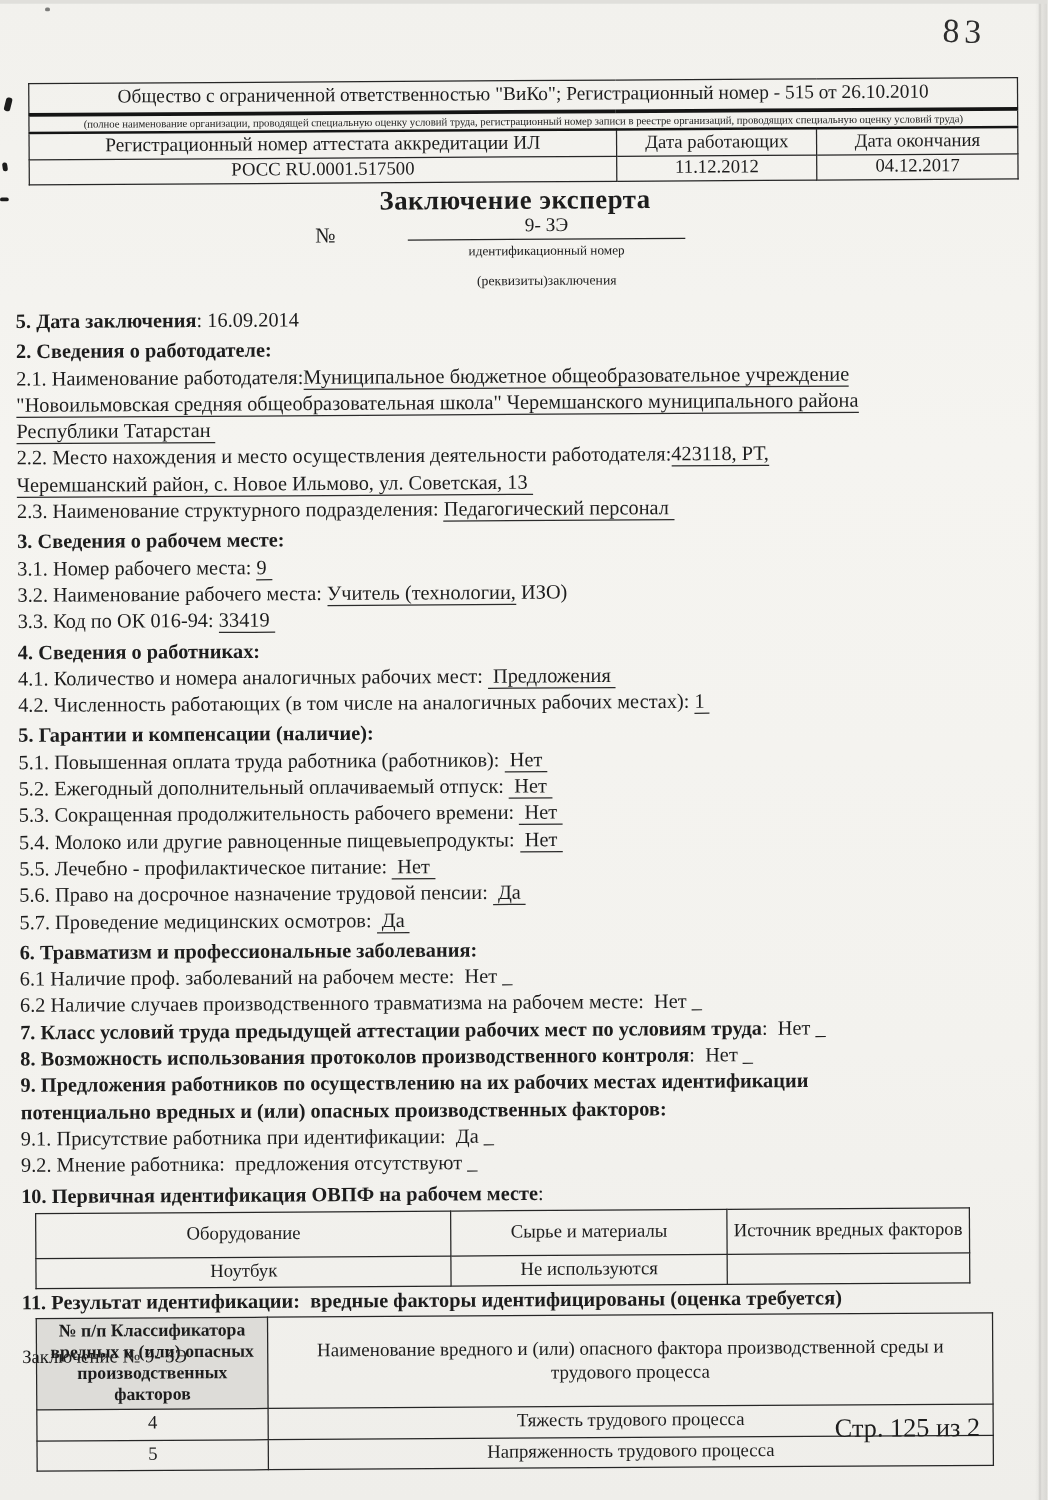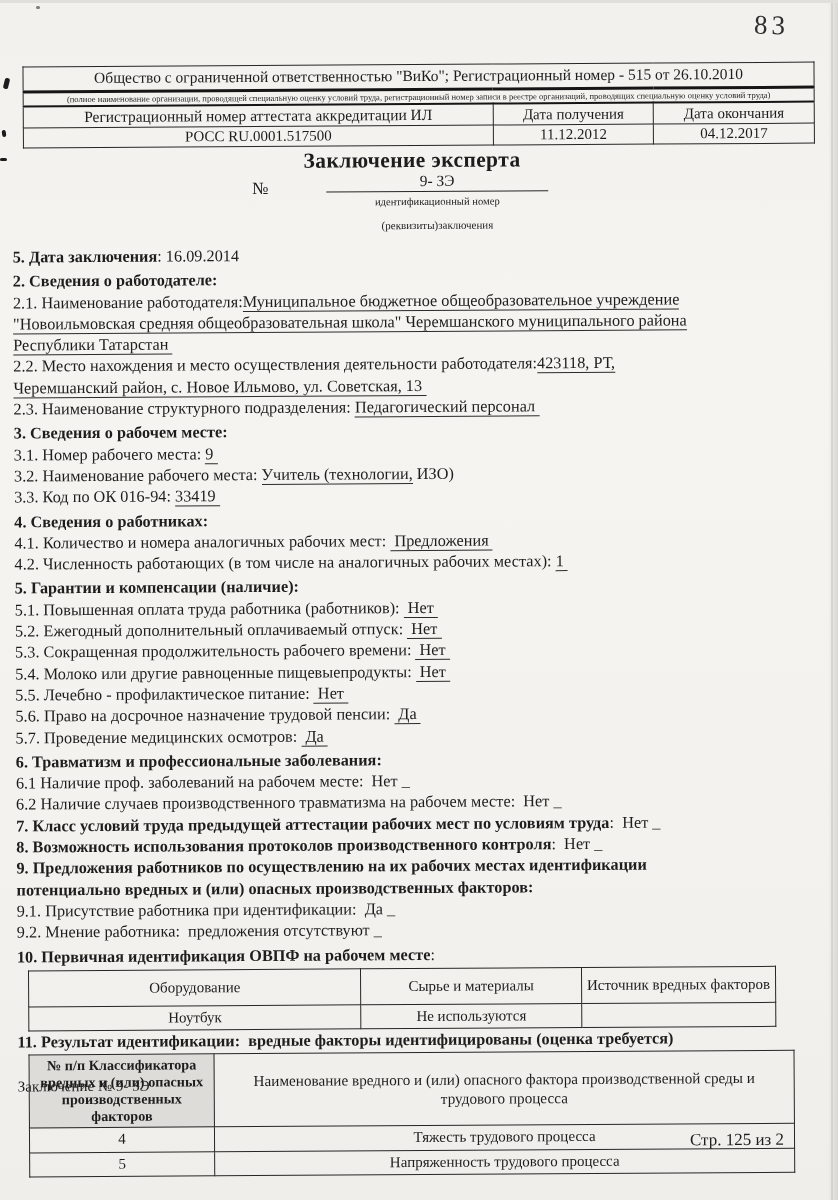--- a/index.html
+++ b/index.html
@@ -62,21 +62,21 @@
 
   table.t11 { margin:2px 0 0 11px; width:766px; border-collapse:collapse; table-layout:fixed; font-size:15px; }
   table.t11 td { border:1.3px solid #262626; text-align:center; vertical-align:middle; padding:1px 6px; }
   table.t11 td.c1h { background:#dddcd8; font-weight:bold; font-size:14.2px; line-height:17px; padding:2px 2px; }
   table.t11 td.c2h { font-size:15.2px; line-height:19px; }
   table.t11 .hrow td { height:54px; }
   table.t11 .drow td { height:21px; }
   col.t11a { width:24.2%; } col.t11b { width:75.8%; }
 
   .footer-left  { position:absolute; left:14px;  top:1076px; font-size:15px; }
-  .footer-right { position:absolute; right:58px; top:1132px; font-size:17px; }
+  .footer-right { position:absolute; right:58px; top:1132px; font-size:21px; }
 </style>
 </head>
 <body>
 
 <div class="sheet">
   <div class="edge-right"></div>
   <div class="edge-line"></div>
   <div class="edge-top"></div>
   <div class="speck s1"></div>
   <div class="speck s2"></div>
@@ -94,21 +94,21 @@
         </colgroup>
       <tbody>
           <tr>
         <td class="org" colspan="3">Общество с ограниченной ответственностью "ВиКо"; Регистрационный номер - 515 от 26.10.2010</td>
       </tr>
       <tr>
         <td class="note" colspan="3">(полное наименование организации, проводящей специальную оценку условий труда, регистрационный номер записи в реестре организаций, проводящих специальную оценку условий труда)</td>
       </tr>
       <tr>
         <td class="acc">Регистрационный номер аттестата аккредитации ИЛ</td>
-        <td class="dcol">Дата получения</td>
+        <td class="dcol">Дата работающих</td>
         <td class="dcol">Дата окончания</td>
       </tr>
       <tr>
         <td class="val">РОСС RU.0001.517500</td>
         <td class="val">11.12.2012</td>
         <td class="val">04.12.2017</td>
       </tr>
     </tbody>
       </table>
 

